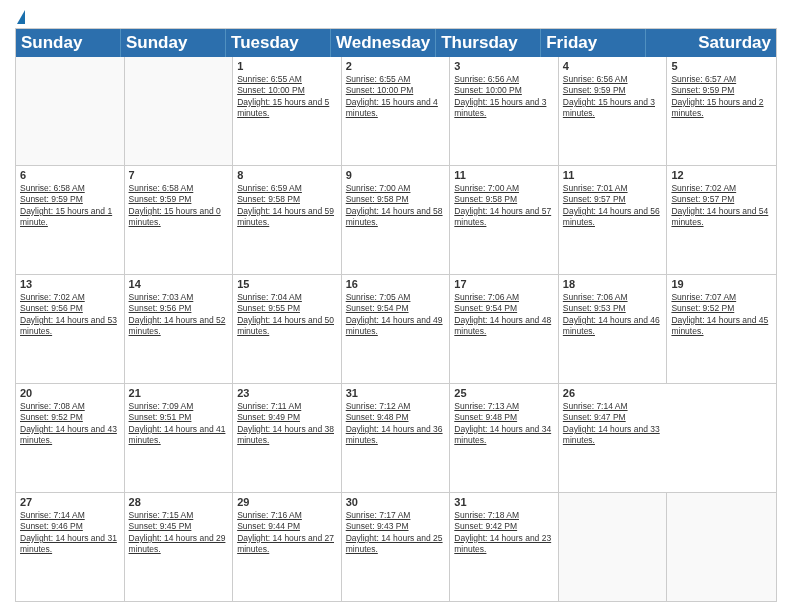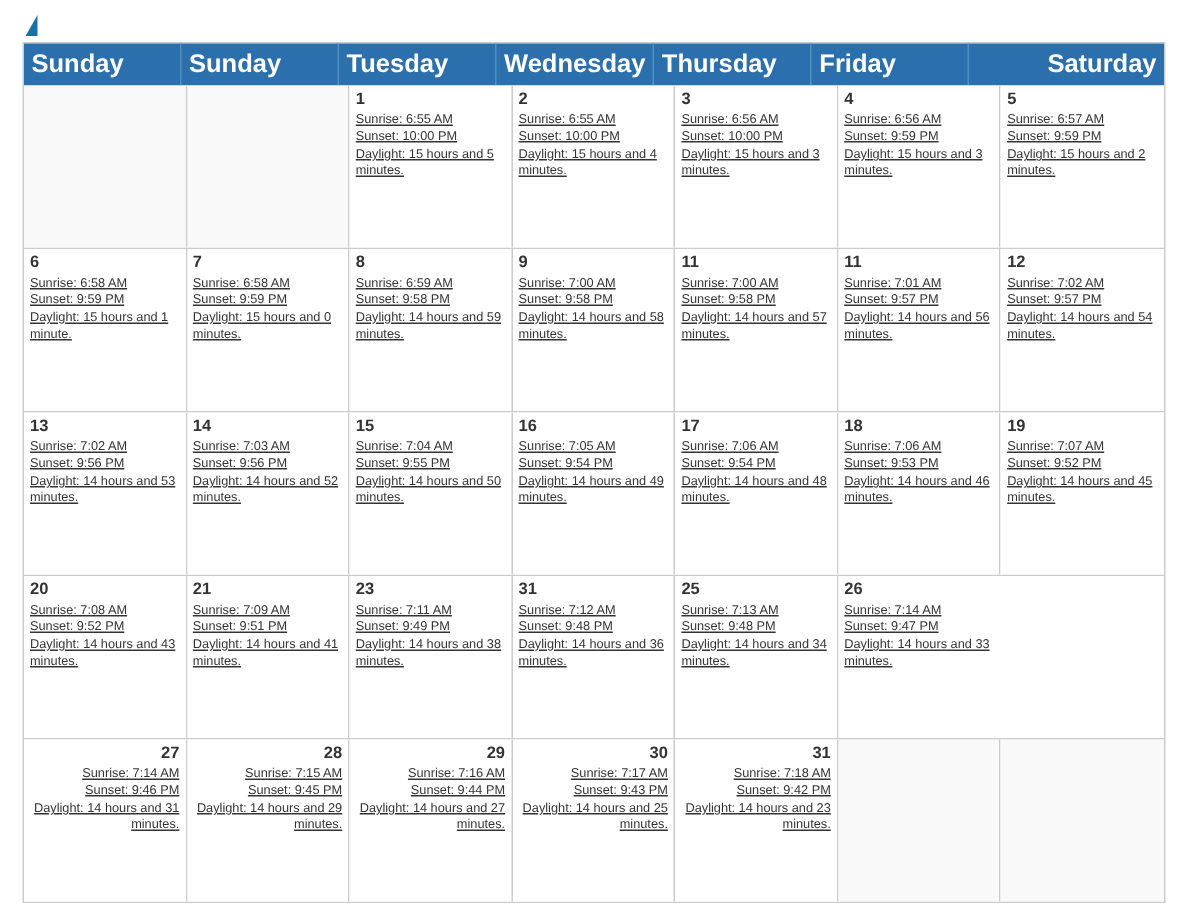--- a/index.html
+++ b/index.html
@@ -77,21 +77,21 @@
       flex: 1;
       display: flex;
       flex-direction: column;
     }
     .cal-row {
       display: grid;
       grid-template-columns: repeat(7, 1fr);
       flex: 1;
       border-bottom: 1px solid #ccc;
     }
-    .cal-row:last-child { border-bottom: none; text-align: right; }
+    .cal-row:last-child { border-bottom: none; }
     .cal-cell {
       border-right: 1px solid #ccc;
       padding: 3px 4px;
       font-size: 9px;
       color: #333;
       background: #fff;
       display: flex;
       flex-direction: column;
     }
     .cal-cell:last-child { border-right: none; }

